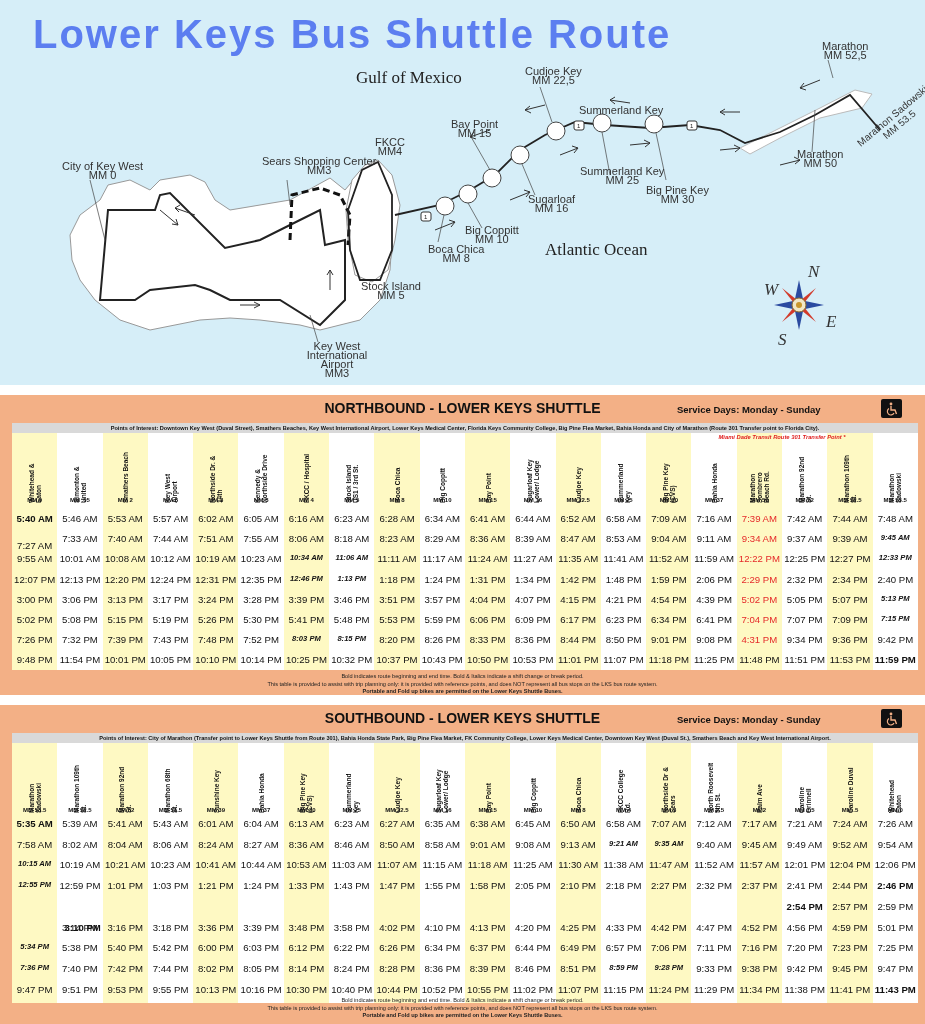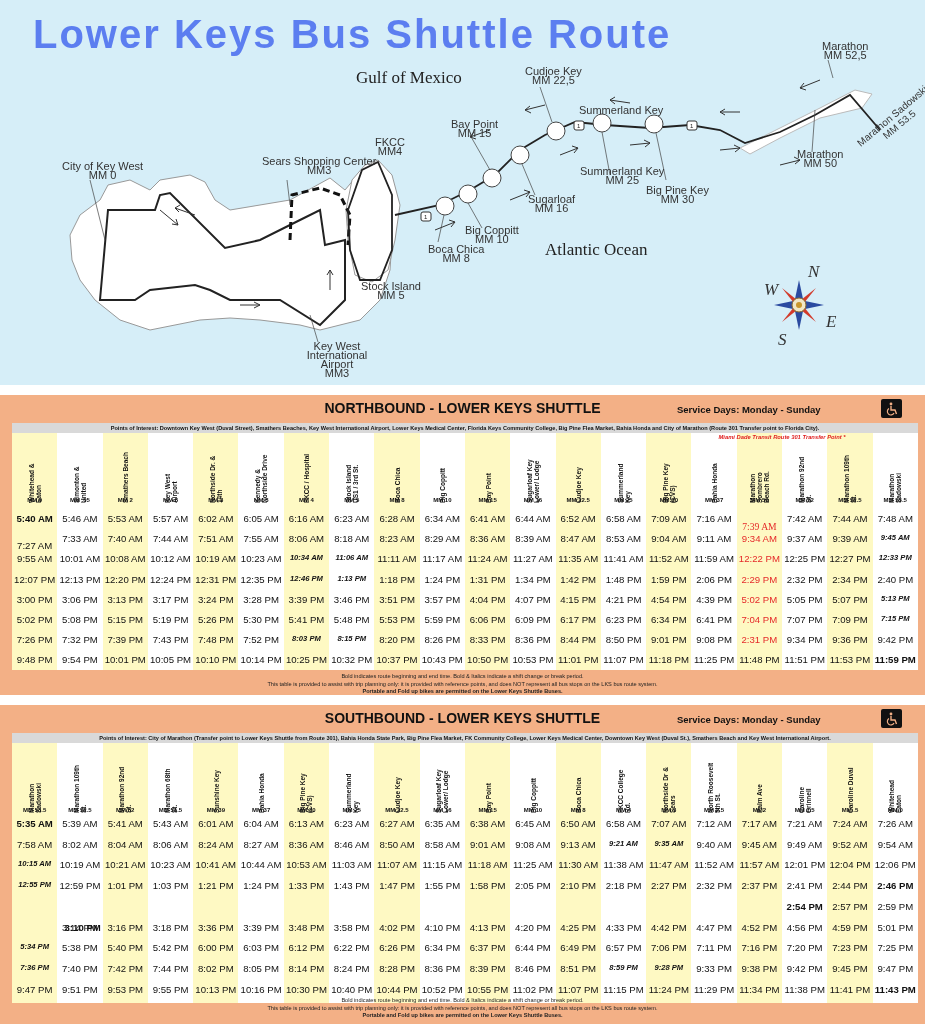--- a/index.html
+++ b/index.html
@@ -254,21 +254,21 @@
             </div>
             <div class="head-mm">MM .05</div>
           </div>
           <div class="time" style="top: 80px;">5:46 AM</div>
           <div class="time" style="top: 100.2px;">7:33 AM</div>
           <div class="time" style="top: 120.4px;">10:01 AM</div>
           <div class="time" style="top: 140.6px;">12:13 PM</div>
           <div class="time" style="top: 160.8px;">3:06 PM</div>
           <div class="time" style="top: 181px;">5:08 PM</div>
           <div class="time" style="top: 201.2px;">7:32 PM</div>
-          <div class="time" style="top: 221.4px;">9:54 PM</div>
+          <div class="time" style="top: 221.4px;">11:54 PM</div>
         </div>
         <div class="col shade">
           <div class="head">
             <div class="head-name">
               <span>Smathers Beach</span>
             </div>
             <div class="head-mm">MM 2</div>
           </div>
           <div class="time" style="top: 80px;">5:53 AM</div>
           <div class="time" style="top: 100.2px;">7:40 AM</div>
@@ -487,27 +487,27 @@
           <div class="time" style="top: 201.2px;">9:08 PM</div>
           <div class="time" style="top: 221.4px;">11:25 PM</div>
         </div>
         <div class="col shade">
           <div class="head">
             <div class="head-name">
               <span>Marathon Sombrero Beach Rd.</span>
             </div>
             <div class="head-mm">MM 50</div>
           </div>
-          <div class="time red" style="top: 88px; font-family: Liberation Serif, serif;">7:39 AM</div>
+          <div class="time red" style="top: 80px;">7:39 AM</div>
           <div class="time red" style="top: 100.2px;">9:34 AM</div>
           <div class="time red" style="top: 120.4px;">12:22 PM</div>
           <div class="time red" style="top: 140.6px;">2:29 PM</div>
           <div class="time red" style="top: 160.8px;">5:02 PM</div>
           <div class="time red" style="top: 181px;">7:04 PM</div>
-          <div class="time red" style="top: 201.2px;">2:31 PM</div>
+          <div class="time red" style="top: 201.2px;">4:31 PM</div>
           <div class="time" style="top: 221.4px;">11:48 PM</div>
         </div>
         <div class="col">
           <div class="head">
             <div class="head-name">
               <span>Marathon 92nd St.</span>
             </div>
             <div class="head-mm">MM 52</div>
           </div>
           <div class="time" style="top: 80px;">7:42 AM</div>

